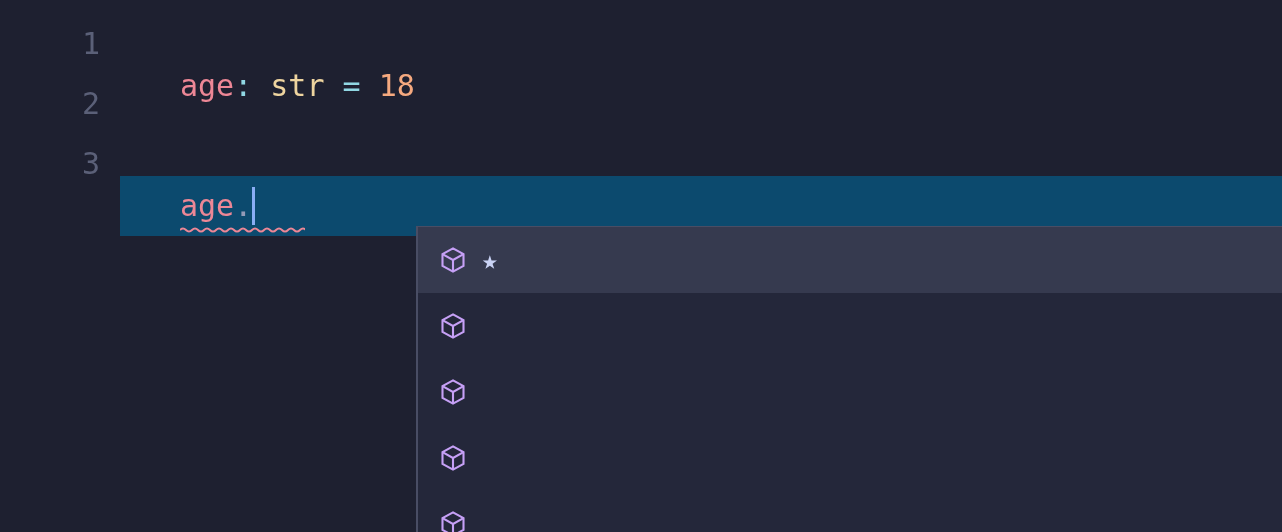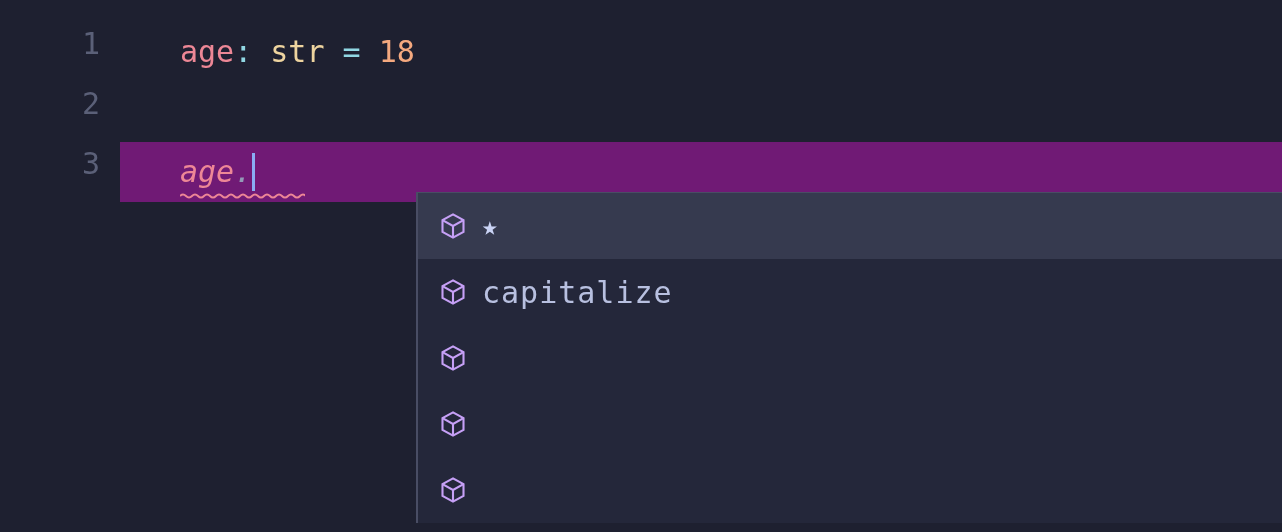--- a/index.html
+++ b/index.html
@@ -31,31 +31,31 @@
       text-align: right;
       padding-right: 20px;
       height: 60px;
       line-height: 60px;
       font-size: 30px;
     }
     .code-area {
       flex: 1;
       padding-top: 22px;
       position: relative;
+      margin-top: 34px;
     }
     .code-line {
       height: 60px;
       line-height: 60px;
       white-space: pre;
       font-size: 30px;
       padding-left: 60px;
     }
     .code-line.active {
-      background: #701a75;
-      font-style: italic;
+      background: #0c4a6e;
     }
     .tok-var {
       color: #ed8796;
     }
     .tok-punct {
       color: #91d7e3;
     }
     .tok-type {
       color: #eed49f;
     }
@@ -155,21 +155,20 @@
         </span>
         <span class="star">★</span>
       </div>
       <div class="autocomplete-item">
         <span class="icon">
           <svg viewBox="0 0 24 24" width="28" height="28">
             <path d="M12 2 L21 7 L21 17 L12 22 L3 17 L3 7 Z" fill="none" stroke="#c6a0f6" stroke-width="1.8"></path>
             <path d="M3 7 L12 12 L21 7 M12 12 L12 22" fill="none" stroke="#c6a0f6" stroke-width="1.8"></path>
           </svg>
         </span>
-        <span class="label">capitalize</span>
       </div>
       <div class="autocomplete-item">
         <span class="icon">
           <svg viewBox="0 0 24 24" width="28" height="28">
             <path d="M12 2 L21 7 L21 17 L12 22 L3 17 L3 7 Z" fill="none" stroke="#c6a0f6" stroke-width="1.8"></path>
             <path d="M3 7 L12 12 L21 7 M12 12 L12 22" fill="none" stroke="#c6a0f6" stroke-width="1.8"></path>
           </svg>
         </span>
       </div>
       <div class="autocomplete-item">

